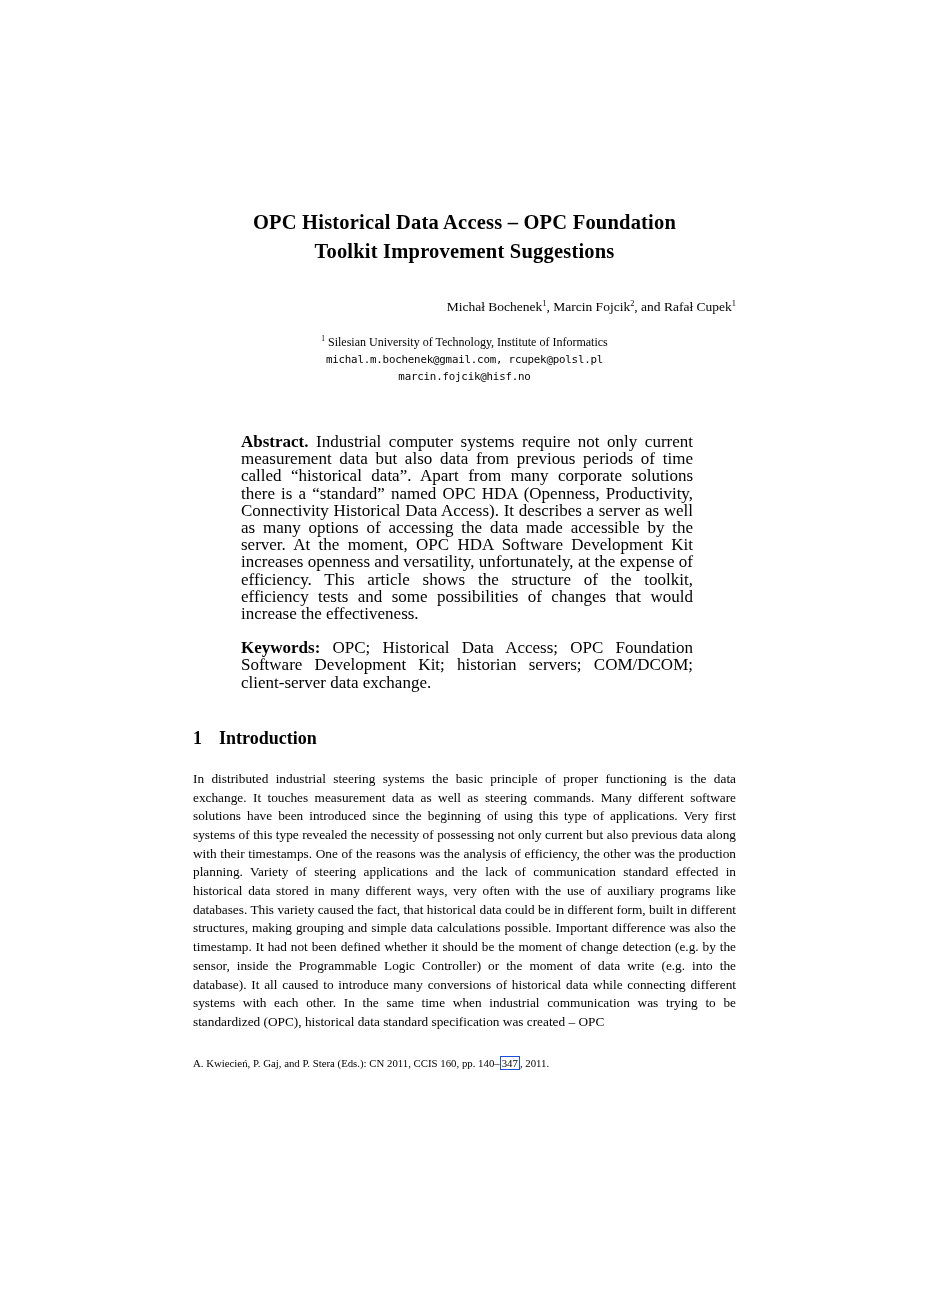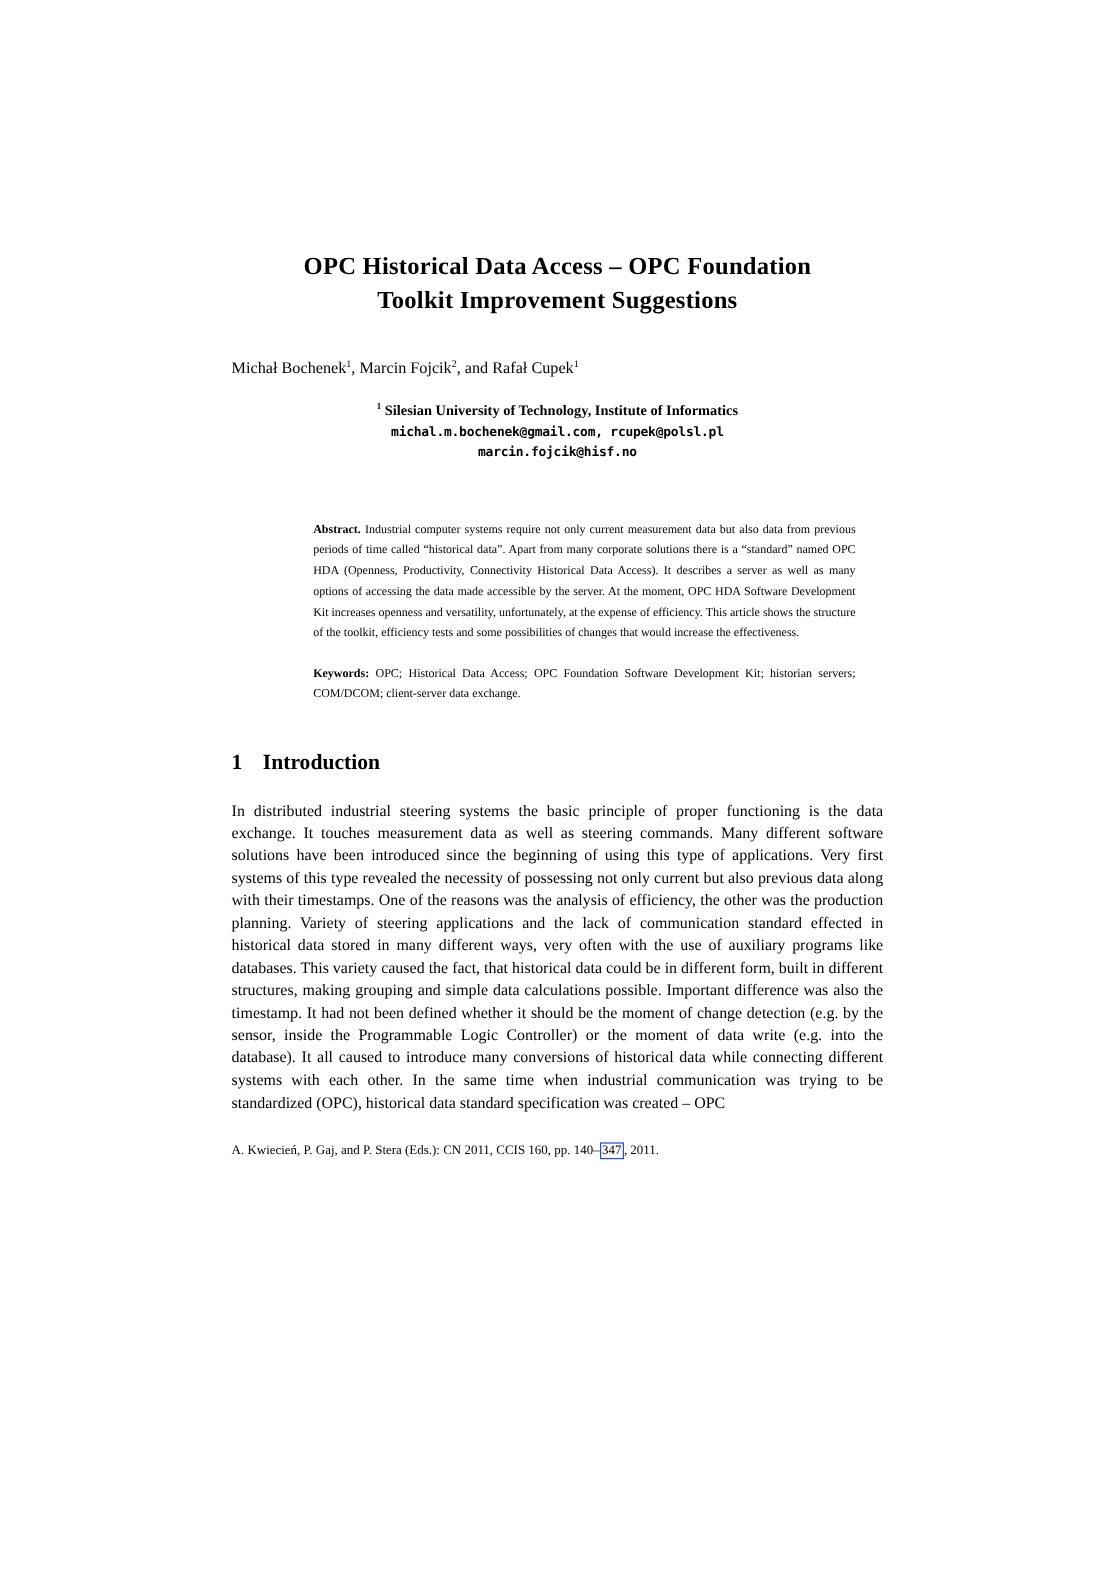--- a/index.html
+++ b/index.html
@@ -25,44 +25,43 @@
   }
   .title {
     font-size: 20.5px;
     font-weight: bold;
     text-align: center;
     line-height: 29px;
     letter-spacing: 0.2px;
   }
   .authors {
     margin-top: 33px;
-    text-align: left;
+    text-align: right;
     font-size: 13.5px;
   }
   sup {
     font-size: 0.62em;
     vertical-align: super;
     line-height: 0;
   }
   .affil {
     margin-top: 19px;
     text-align: center;
     font-size: 12px;
     line-height: 17px;
-    font-weight: bold;
   }
   .mono {
     font-family: "DejaVu Sans Mono", "Liberation Mono", monospace;
     font-size: 10.8px;
     letter-spacing: -0.2px;
   }
   .abstract, .keywords {
     width: 452px;
-    margin-left: 68px;
-    font-size: 10px;
+    margin-left: 48px;
+    font-size: 17px;
     line-height: 17.2px;
     text-align: justify;
     hyphens: auto;
   }
   .abstract { margin-top: 48px; }
   .keywords { margin-top: 17px; }
   .bold { font-weight: bold; }
   .heading {
     margin-top: 37px;
     font-size: 18px;

